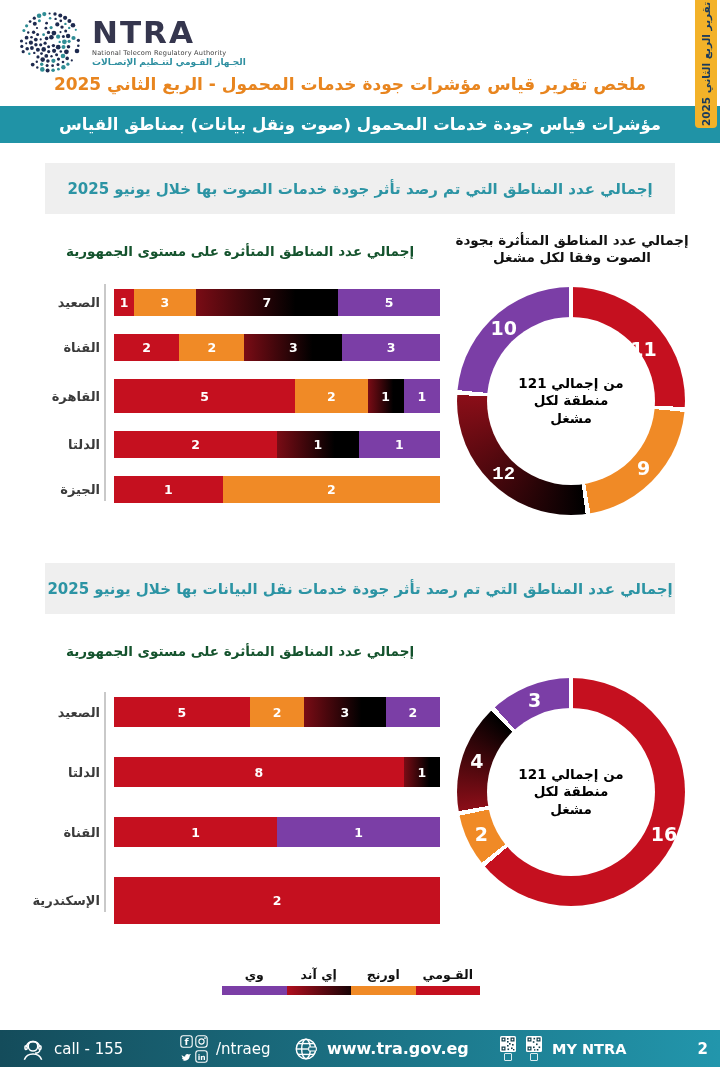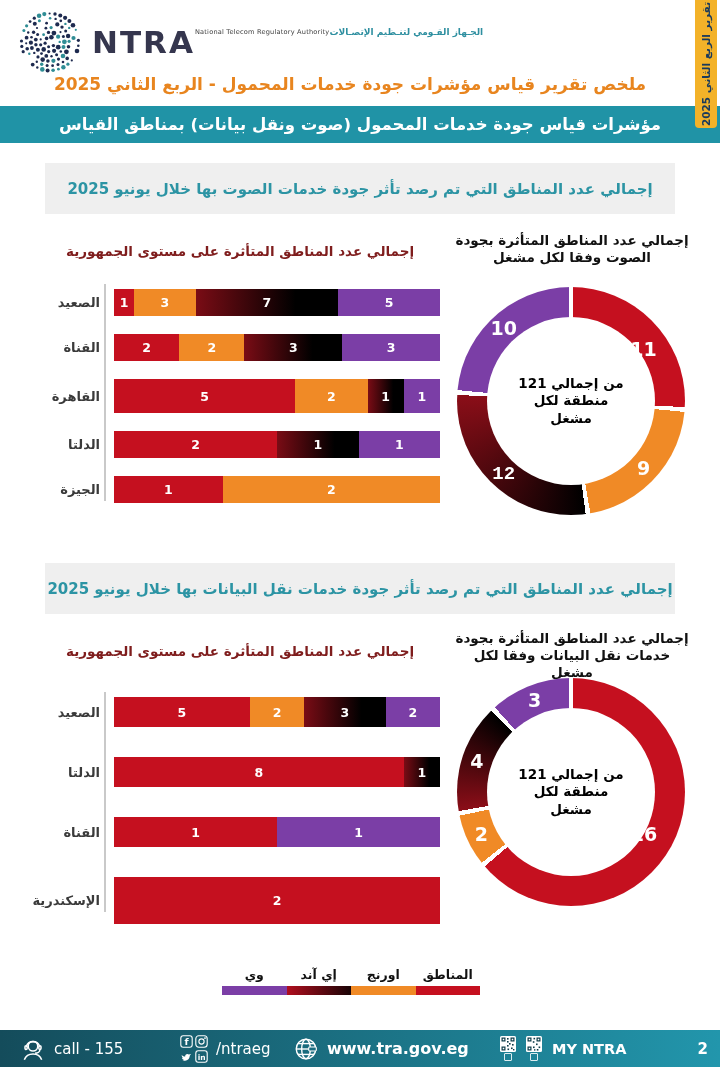--- a/index.html
+++ b/index.html
@@ -1,21 +1,21 @@
 <!DOCTYPE html>
 <html lang="ar"><head>
 <meta charset="utf-8">
 <style>
   html,body{margin:0;padding:0;background:#fff;}
   .page{position:relative;width:720px;height:1067px;background:#ffffff;overflow:hidden;
         font-family:"DejaVu Sans", sans-serif;}
 
   
   .logo{position:absolute;left:14px;top:6px;display:flex;align-items:center;gap:6px;}
-  .logo-text{display:flex;flex-direction:row;line-height:1;}
+  .logo-text{display:flex;flex-direction:column;line-height:1;}
   .logo-name{font-size:31px;font-weight:bold;color:#35364E;letter-spacing:2px;}
   .logo-sub-en{font-size:6.6px;color:#3c3c3c;margin-top:2px;letter-spacing:.2px;}
   .logo-sub-ar{font-size:9px;font-weight:bold;color:#2E8FA0;margin-top:1px;text-align:center;}
   .main-title{position:absolute;top:74px;left:0;width:700px;text-align:center;
               color:#E8851F;font-size:17px;font-weight:bold;direction:rtl;}
   .banner{position:absolute;top:106px;left:0;width:720px;height:37px;background:#2093A6;
           color:#fff;font-size:16.5px;font-weight:bold;display:flex;align-items:center;
           justify-content:center;direction:rtl;}
   .side-tab{position:absolute;right:3px;top:0;width:22px;height:128px;background:#F3B229;
             border-radius:0 0 4px 4px;z-index:5;}
@@ -23,21 +23,21 @@
             transform:translate(-50%,-50%) rotate(-90deg);white-space:nowrap;
             font-size:10.5px;font-weight:bold;color:#1A3A5C;direction:rtl;}
 
   
   .sec-header{position:absolute;left:45px;width:630px;height:51px;background:#EFEFEF;
               color:#2C94A4;font-weight:bold;font-size:15px;display:flex;align-items:center;
               justify-content:center;direction:rtl;text-align:center;}
   #sec1-header{top:163px;} #sec2-header{top:563px;}
 
   .bar-title{position:absolute;width:400px;left:40px;text-align:center;font-size:13.5px;
-             font-weight:bold;color:#7f1d1d;direction:rtl;}
+             font-weight:bold;color:#14532d;direction:rtl;}
   #bar1-title{top:243px;} #bar2-title{top:643px;}
   .donut-title{position:absolute;width:240px;left:452px;text-align:center;font-size:13.5px;
                font-weight:bold;color:#111;direction:rtl;line-height:1.25;}
   #donut1-title{top:232px;} #donut2-title{top:630px;}
 
   
   .hbars{position:absolute;left:40px;width:400px;}
   #bars1{top:289px;} #bars2{top:697px;}
   .hbars .axis{position:absolute;left:64px;top:-5px;width:2px;background:#c9c9c9;}
   .bar-row{display:flex;align-items:center;}
@@ -253,21 +253,20 @@
         <div>مشغل</div>
       </div>
       <div class="slice-label" style="left: 186.572px; top: 62px;">11</div>
       <div class="slice-label" style="left: 186.572px; top: 181.337px;">9</div>
       <div class="slice-label" style="left: 46.6629px; top: 186.572px; font-family: Liberation Mono, monospace;">12</div>
       <div class="slice-label" style="left: 46.6629px; top: 41.4279px;">10</div>
     </div>
 
   <div class="sec-header" id="sec2-header">إجمالي عدد المناطق التي تم رصد تأثر جودة خدمات نقل البيانات بها خلال يونيو 2025</div>
   <div class="bar-title" id="bar2-title">إجمالي عدد المناطق المتأثرة على مستوى الجمهورية</div>
-  <div class="donut-title" id="donut2-title">إجمالي عدد المناطق المتأثرة بجودة خدمات نقل البيانات وفقا لكل مشغل</div>
   <div class="hbars" id="bars2">
       <div class="axis" style="height: 220px;"></div>
       <div class="bar-row" style="height: 30px; margin-bottom: 30px;">
         <div class="bar-label" dir="rtl">الصعيد</div>
         <div class="bar-track">
           <div class="bar-seg" style="width: 41.6667%; background: rgb(197, 16, 31);">5</div>
           <div class="bar-seg" style="width: 16.6667%; background: rgb(240, 138, 38);">2</div>
           <div class="bar-seg" style="width: 25%; background: linear-gradient(90deg, rgb(122, 12, 21), rgb(0, 0, 0) 70%);">3</div>
           <div class="bar-seg" style="width: 16.6667%; background: rgb(123, 62, 166);">2</div>
         </div>
@@ -293,41 +292,41 @@
         </div>
       </div>
     </div>
   <div class="donut" id="donut2">
       <div class="donut-ring" style="background: conic-gradient(rgb(255, 255, 255) 0deg, rgb(255, 255, 255) 1.2deg, rgb(197, 16, 31) 1.2deg, rgb(197, 16, 31) 229.2deg, rgb(255, 255, 255) 229.2deg, rgb(255, 255, 255) 230.4deg, rgb(255, 255, 255) 230.4deg, rgb(255, 255, 255) 231.6deg, rgb(240, 138, 38) 231.6deg, rgb(240, 138, 38) 258deg, rgb(255, 255, 255) 258deg, rgb(255, 255, 255) 259.2deg, rgb(255, 255, 255) 259.2deg, rgb(255, 255, 255) 260.4deg, rgb(139, 14, 24) 260.4deg, rgb(0, 0, 0) 315.6deg, rgb(255, 255, 255) 315.6deg, rgb(255, 255, 255) 316.8deg, rgb(255, 255, 255) 316.8deg, rgb(255, 255, 255) 318deg, rgb(123, 62, 166) 318deg, rgb(123, 62, 166) 358.8deg, rgb(255, 255, 255) 358.8deg, rgb(255, 255, 255) 360deg);"></div>
       <div class="donut-hole">
         <div>من إجمالي 121</div>
         <div>منطقة لكل</div>
         <div>مشغل</div>
       </div>
-      <div class="slice-label" style="left: 187px; top: 156.152px;">16</div>
+      <div class="slice-label" style="left: 207px; top: 156.152px;">16</div>
       <div class="slice-label" style="left: 24.4221px; top: 156.152px;">2</div>
       <div class="slice-label" style="left: 19.8454px; top: 83.4073px;">4</div>
       <div class="slice-label" style="left: 77.5557px; top: 21.9521px;">3</div>
     </div>
 
   <div id="legend">
       <div class="legend-item">
         <div class="legend-label">وي</div>
         <div class="legend-swatch" style="background: rgb(123, 62, 166);"></div>
       </div>
       <div class="legend-item">
         <div class="legend-label">إي آند</div>
         <div class="legend-swatch" style="background: linear-gradient(90deg, rgb(176, 14, 30), rgb(26, 4, 6));"></div>
       </div>
       <div class="legend-item">
         <div class="legend-label">اورنج</div>
         <div class="legend-swatch" style="background: rgb(240, 138, 38);"></div>
       </div>
       <div class="legend-item">
-        <div class="legend-label">المناطق</div>
+        <div class="legend-label">القـومي</div>
         <div class="legend-swatch" style="background: rgb(197, 16, 31);"></div>
       </div>
     </div>
 
   <div id="footer">
     <div class="f-group f-call">
       <svg width="26" height="26" viewBox="0 0 24 24" fill="none" stroke="#fff" stroke-width="1.4">
         <circle cx="12" cy="9.5" r="4.4"></circle>
         <path d="M5.8 10 a6.4 6.4 0 0 1 12.4 0"></path>
         <rect x="4.6" y="9" width="2" height="3.4" rx="1"></rect>

